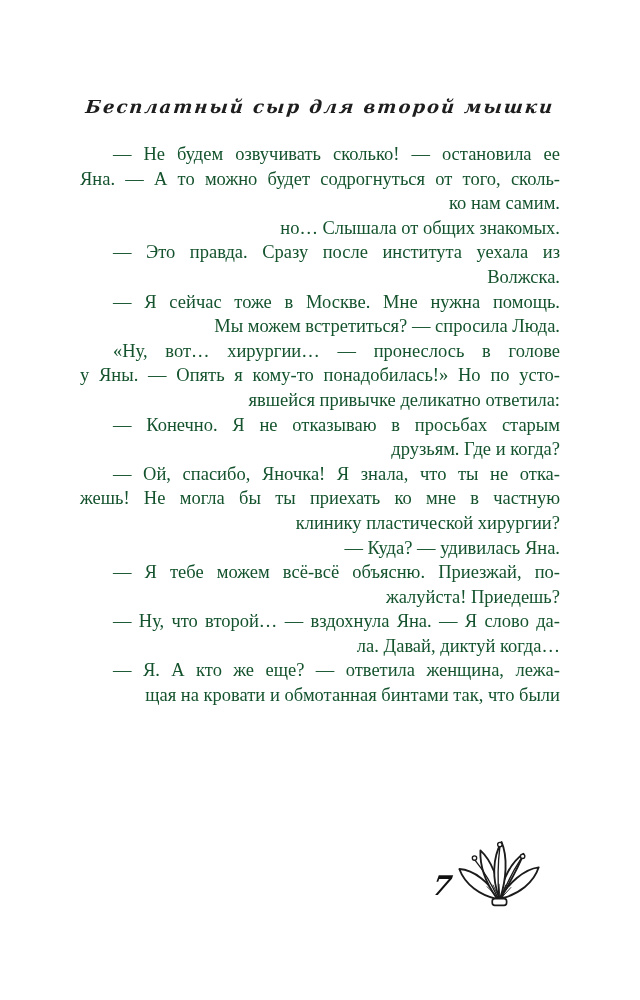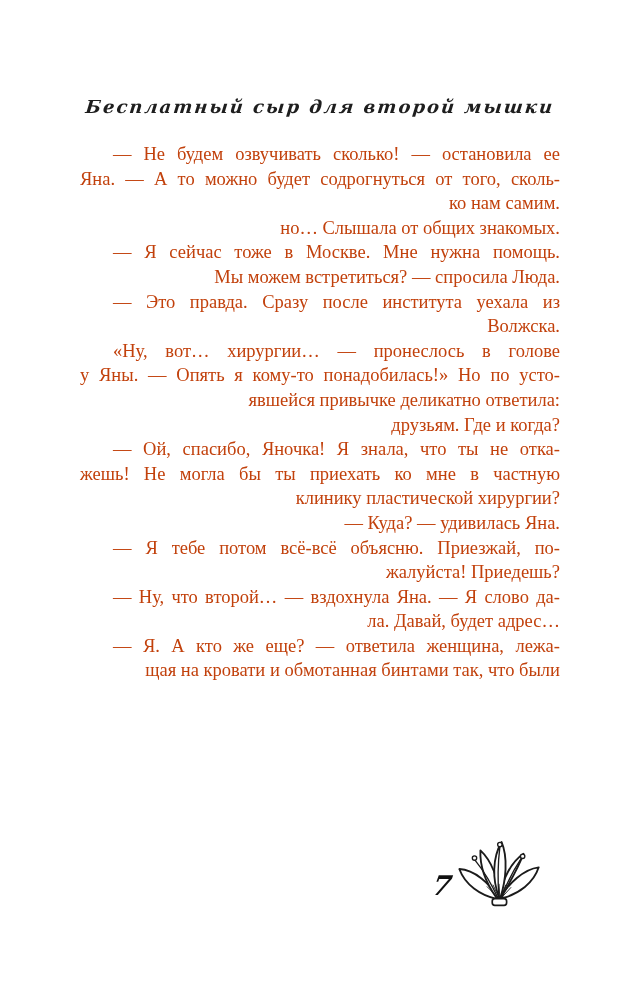--- a/index.html
+++ b/index.html
@@ -32,21 +32,21 @@
     color: #1e1e1e;
   }
   
   .body-text {
     position: absolute;
     top: 142px;
     left: 80px;
     width: 480px;
     font-size: 18.5px;
     line-height: 24.6px;
-    color: #c2410c;
+    color: #14532d;
   }
   .paragraph { margin: 0; }
   .paragraph.scene-break { margin-top: 23px; }
   .line { text-align: right; }
   .line.fill {
     text-align: justify;
     text-align-last: justify;
   }
   .line.first { text-indent: 33px; }
   
@@ -87,50 +87,51 @@
   <div class="body-text">
       <div class="paragraph">
         <div class="line first fill">— Не будем озвучивать сколько! — остановила ее</div>
         <div class="line fill">Яна. — А то можно будет содрогнуться от того, сколь-</div>
         <div class="line">ко нам самим.</div>
       </div>
       <div class="paragraph">
         <div class="line">но… Слышала от общих знакомых.</div>
       </div>
       <div class="paragraph">
+        <div class="line first fill">— Это правда. Сразу после института уехала из</div>
+        <div class="line">Волжска.</div>
+      </div>
+      <div class="paragraph">
         <div class="line first fill">— Я сейчас тоже в Москве. Мне нужна помощь.</div>
         <div class="line">Мы можем встретиться? — спросила Люда.</div>
-      </div>
-      <div class="paragraph">
-        <div class="line first fill">— Это правда. Сразу после института уехала из</div>
-        <div class="line">Волжска.</div>
       </div>
       <div class="paragraph">
         <div class="line first fill">«Ну, вот… хирургии… — пронеслось в голове</div>
         <div class="line fill">у Яны. — Опять я кому-то понадобилась!» Но по усто-</div>
         <div class="line">явшейся привычке деликатно ответила:</div>
       </div>
       <div class="paragraph">
+        <div class="line first fill">— Конечно. Я не отказываю в просьбах старым</div>
         <div class="line">друзьям. Где и когда?</div>
       </div>
       <div class="paragraph">
         <div class="line first fill">— Ой, спасибо, Яночка! Я знала, что ты не отка-</div>
         <div class="line fill">жешь! Не могла бы ты приехать ко мне в частную</div>
         <div class="line">клинику пластической хирургии?</div>
       </div>
       <div class="paragraph">
         <div class="line first">— Куда? — удивилась Яна.</div>
       </div>
       <div class="paragraph">
-        <div class="line first fill">— Я тебе потом всё-всё объясню. Приезжай, по-</div>
+        <div class="line first fill">— Я тебе можем всё-всё объясню. Приезжай, по-</div>
         <div class="line">жалуйста! Приедешь?</div>
       </div>
       <div class="paragraph">
         <div class="line first fill">— Ну, что второй… — вздохнула Яна. — Я слово да-</div>
-        <div class="line">ла. Давай, будет адрес…</div>
+        <div class="line">ла. Давай, диктуй когда…</div>
       </div>
       <div class="paragraph">
         <div class="line first fill">— Я. А кто же еще? — ответила женщина, лежа-</div>
         <div class="line">щая на кровати и обмотанная бинтами так, что были</div>
       </div>
     </div>
 
   <div class="footer">
     <span class="pagenum">7</span>
     <span class="flower">

